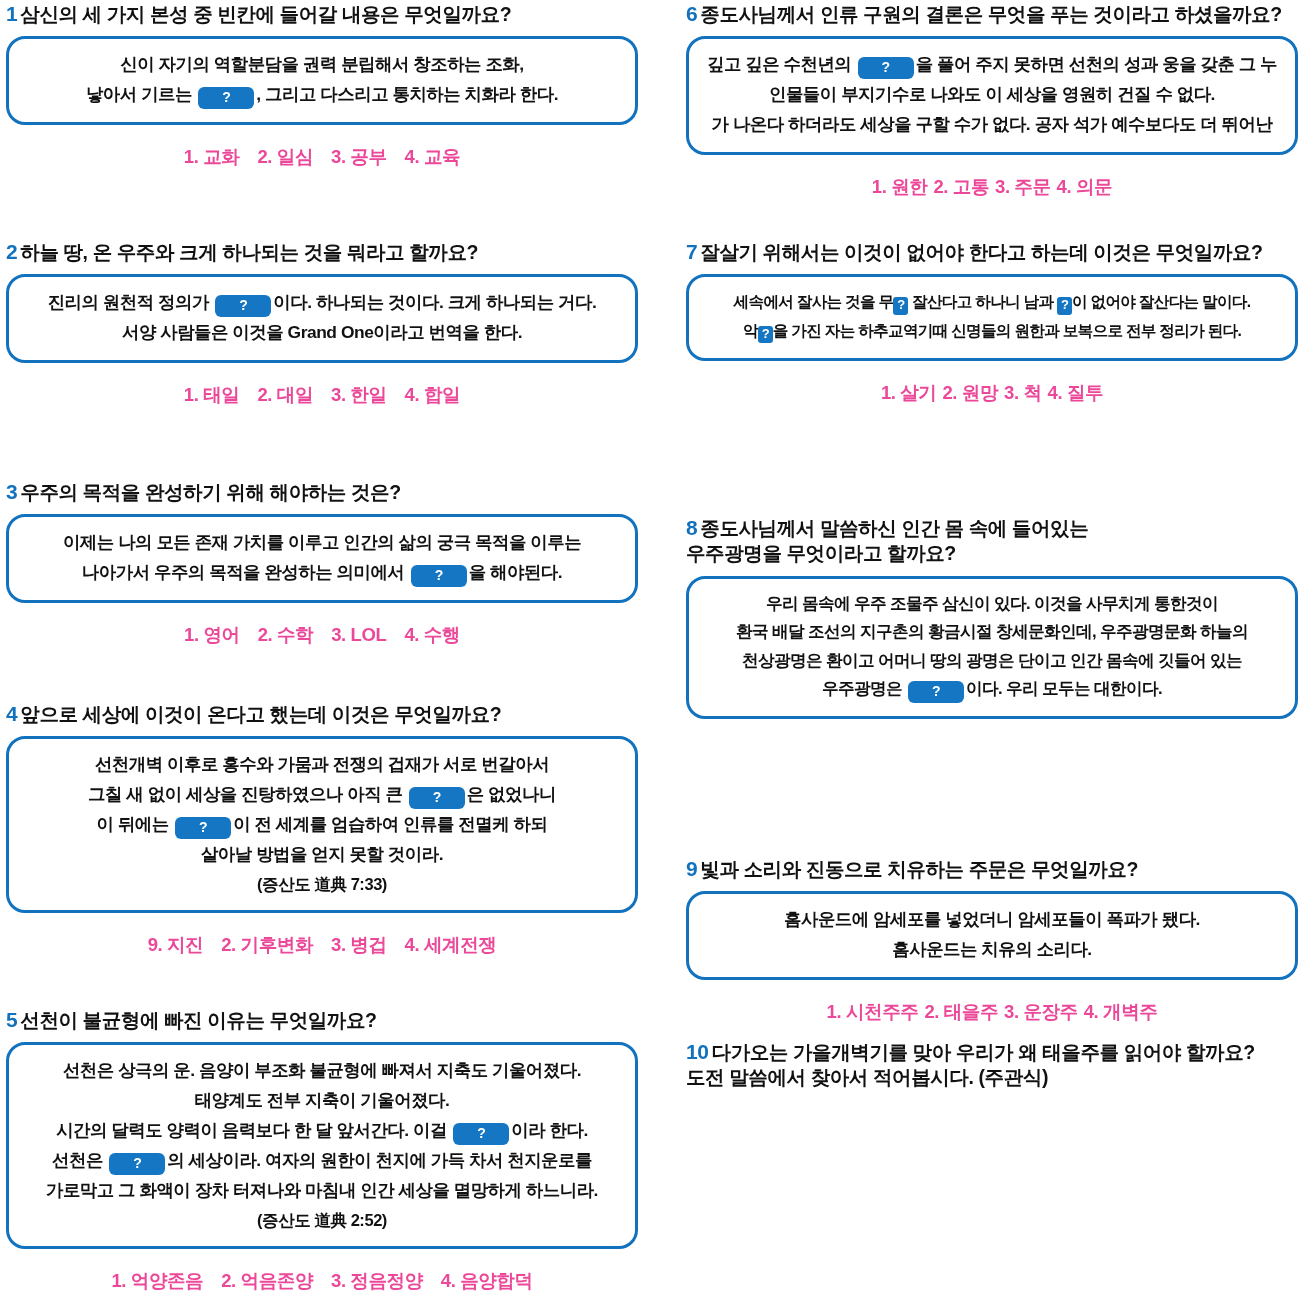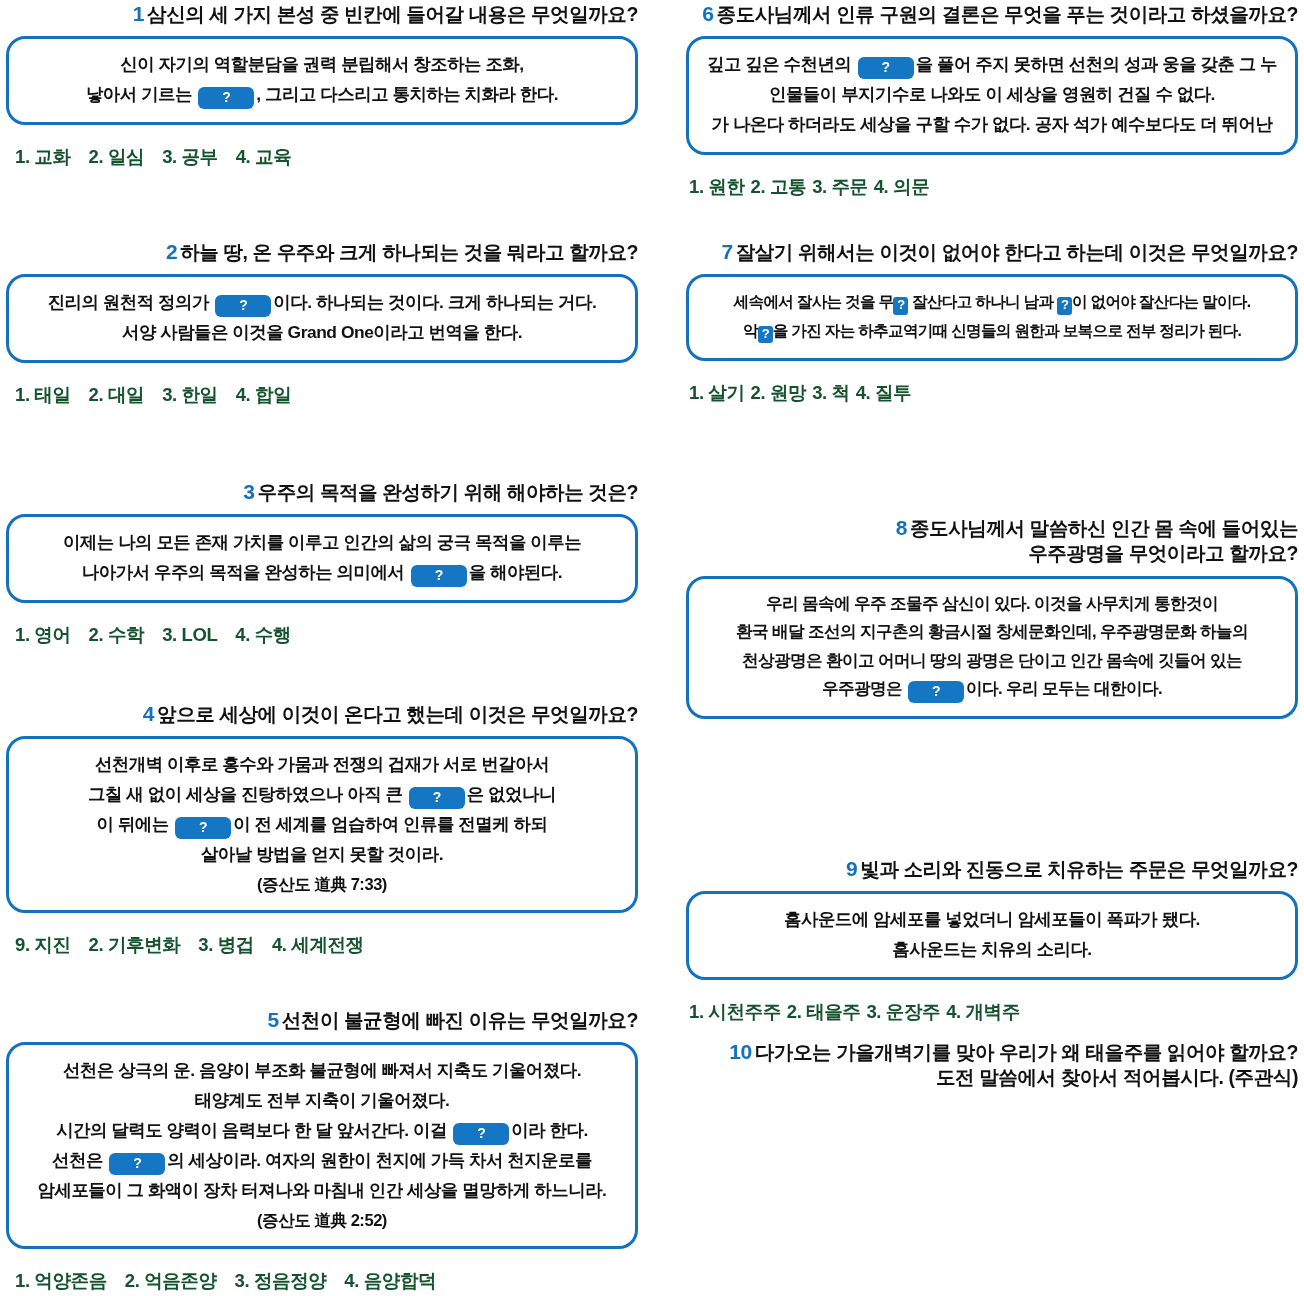--- a/index.html
+++ b/index.html
@@ -26,21 +26,21 @@
     width: 652px;
     box-sizing: border-box;
     position: relative;
   }
   .col-left  { padding: 0 14px 0 6px; }
   .col-right { padding: 0 6px 12px 34px; text-decoration: underline; }
 
   .q-block { width: 100%; }
 
   .q-title {
-    text-align: right;
+    text-align: left;
     font-weight: bold;
     font-size: 19.5px;
     line-height: 1.30;
     letter-spacing: -0.4px;
     color: #111111;
     margin: 0 0 9px 0;
     white-space: pre-line;
   }
   .q-num {
     color: #1272bd;
@@ -83,25 +83,26 @@
   .blank.narrow {
     min-width: 11px;
     padding: 0px 2px 1px 2px;
     font-size: 13px;
     margin: 0 0px;
     line-height: 1.25;
     border-radius: 3px;
   }
 
   .q-options {
+    text-align: center;
     font-weight: bold;
     font-size: 18.5px;
     letter-spacing: -0.4px;
     margin-top: 19px;
-    color: #14532d;
+    color: #ec4899;
   }
   .q-options .opt { white-space: nowrap; }
   .q-options.spaced .opt { margin: 0 9px; }
   .q-options.tight  .opt { margin: 0 3px; }
 
   .cite { display: block; font-size: 16.5px; }
 </style>
 </head>
 <body>
 
@@ -142,21 +143,21 @@
         </div>
         <div class="q-options spaced"><span class="opt">9. 지진</span><span class="opt">2. 기후변화</span><span class="opt">3. 병겁</span><span class="opt">4. 세계전쟁</span></div>
       </div>
       <div class="q-block" style="position: absolute; top: 1006px; left: 6px; width: 632px;">
         <div class="q-title"><span class="q-num">5</span><span>선천이 불균형에 빠진 이유는 무엇일까요?</span></div>
         <div class="q-box">
           <span class="line"><span>선천은 상극의 운. 음양이 부조화 불균형에 빠져서 지축도 기울어졌다.</span></span>
           <span class="line"><span>태양계도 전부 지축이 기울어졌다.</span></span>
           <span class="line"><span>시간의 달력도 양력이 음력보다 한 달 앞서간다. 이걸 </span><span class="blank wide">?</span><span>이라 한다.</span></span>
           <span class="line"><span>선천은 </span><span class="blank wide">?</span><span>의 세상이라. 여자의 원한이 천지에 가득 차서 천지운로를</span></span>
-          <span class="line"><span>암세포들이 그 화액이 장차 터져나와 마침내 인간 세상을 멸망하게 하느니라.</span></span>
+          <span class="line"><span>가로막고 그 화액이 장차 터져나와 마침내 인간 세상을 멸망하게 하느니라.</span></span>
           <span class="line cite">(증산도 道典 2:52)</span>
         </div>
         <div class="q-options spaced"><span class="opt">1. 억양존음</span><span class="opt">2. 억음존양</span><span class="opt">3. 정음정양</span><span class="opt">4. 음양합덕</span></div>
       </div>
     </div>
   <div class="column col-right">
       <div class="q-block" style="position: absolute; top: 0px; left: 34px; width: 612px;">
         <div class="q-title"><span class="q-num">6</span><span>종도사님께서 인류 구원의 결론은 무엇을 푸는 것이라고 하셨을까요?</span></div>
         <div class="q-box">
           <span class="line"><span>깊고 깊은 수천년의 </span><span class="blank wide">?</span><span>을 풀어 주지 못하면 선천의 성과 웅을 갖춘 그 누</span></span>

